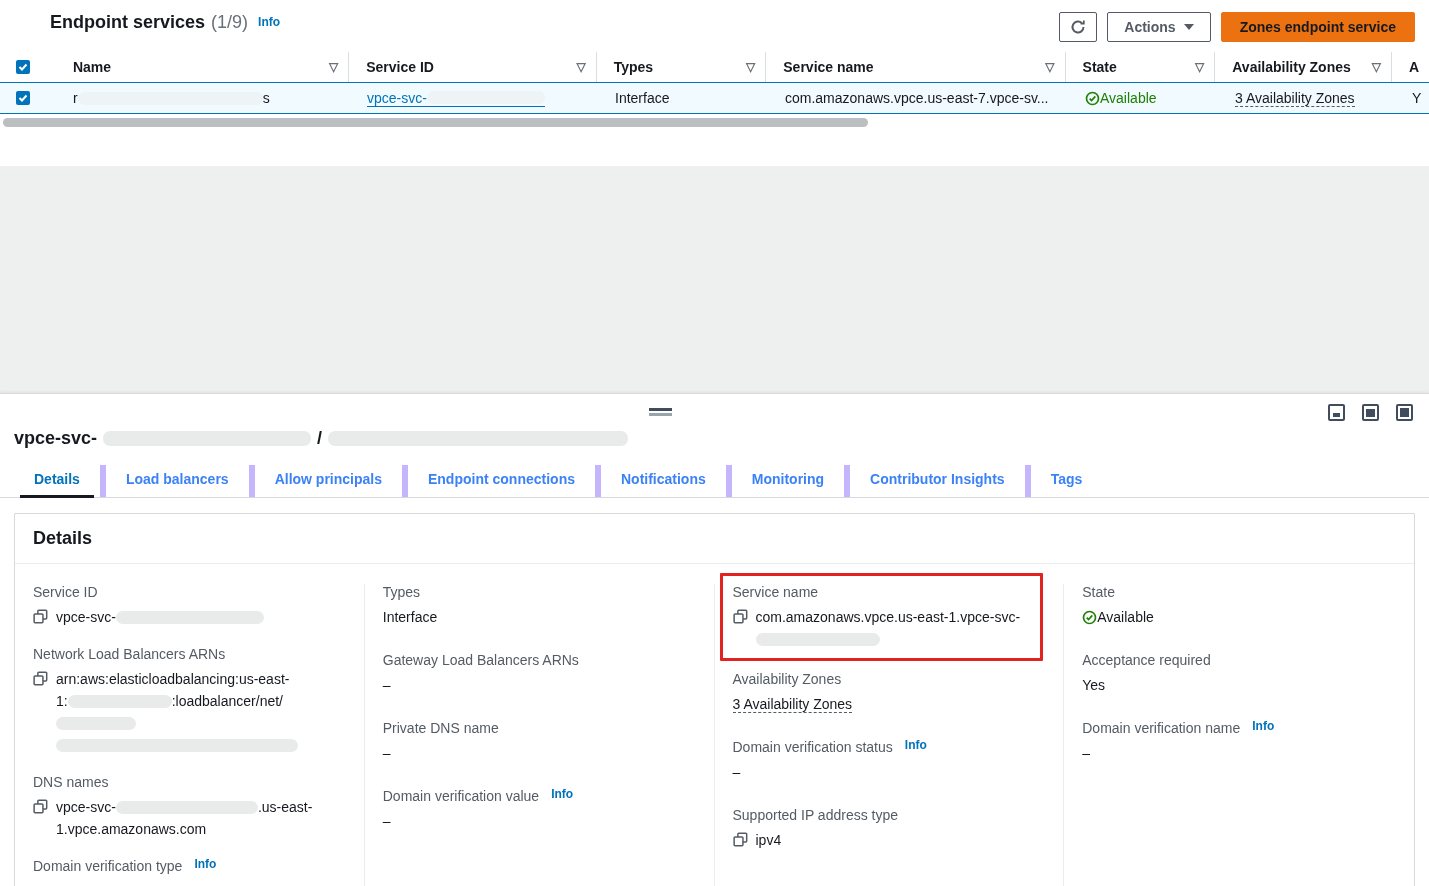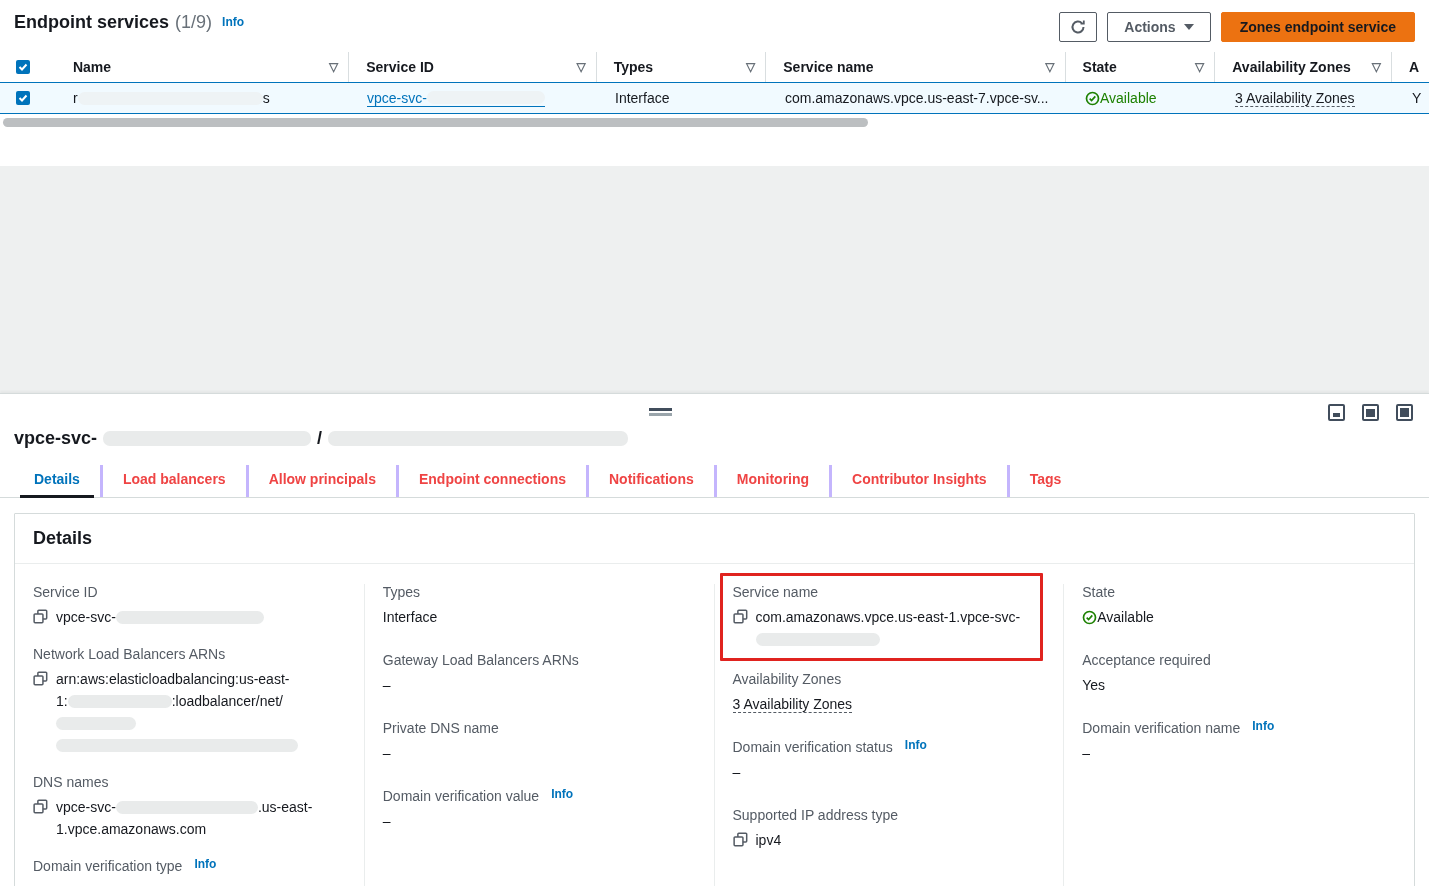--- a/index.html
+++ b/index.html
@@ -1,21 +1,21 @@
 <!DOCTYPE html>
 <html><head>
 <meta charset="utf-8">
 <style>
   * { margin:0; padding:0; box-sizing:border-box; }
   html,body { width:1429px; height:886px; font-family:"Liberation Sans", sans-serif; background:#fff; color:#16191f; overflow:hidden; }
 
   
   .top-section { position:relative; width:1429px; height:393px; background:#fff; }
   .page-header { display:flex; align-items:flex-start; justify-content:space-between; padding:12px 14px 0 14px; }
-  .title-wrap { display:flex; align-items:baseline; gap:6px; }
+  .title-wrap { display:flex; align-items:baseline; gap:6px;margin-left:36px; }
   .page-title { font-size:18px; font-weight:700; }
   .page-count { font-size:18px; font-weight:400; color:#687078; }
   .info-link { font-size:12px; font-weight:700; color:#0073bb; cursor:pointer; position:relative; top:-2px; margin-left:4px; }
   .header-actions { display:flex; gap:10px; align-items:center;padding-left:48px; }
   .btn { height:30px; border:1px solid #545b64; background:#fff; color:#545b64; font-weight:700; font-size:14px; border-radius:2px; display:flex; align-items:center; justify-content:center; cursor:pointer; font-family:"Liberation Sans",sans-serif; }
   .btn-icon { width:38px; }
   .btn-actions { padding:0 16px; gap:8px; }
   .caret-down { width:0; height:0; border-left:5px solid transparent; border-right:5px solid transparent; border-top:6px solid #545b64; display:inline-block; }
   .btn-primary { background:#ec7211; border:1px solid #ec7211; color:#16191f; padding:0 18px; }
 
@@ -65,21 +65,21 @@
   .psize { width:17px; height:17px; border:2px solid #414d5c; border-radius:2px; position:relative; cursor:pointer; }
   .psize .fill { position:absolute; background:#414d5c; left:2px; right:2px; bottom:2px; }
   .psize.small .fill { height:4px; left:3px; right:3px; }
   .psize.med .fill { height:8px; }
   .psize.full .fill { top:2px; }
 
   .panel-title { margin:34px 14px 0 14px; font-size:18px; font-weight:700; display:flex; align-items:center; gap:6px; }
   .panel-title .redact { height:15px; }
 
   .tabs { display:flex; margin-top:16px; border-bottom:1px solid #d5dbdb; padding-left:14px; }
-  .tab { font-size:14px; font-weight:700; color:#ef4444; padding:6px 20px 10px 20px; cursor:pointer; position:relative; border-left:3px solid #c4b5fd; }
+  .tab { font-size:14px; font-weight:700; color:#3b82f6; padding:6px 20px 10px 20px; cursor:pointer; position:relative; border-left:6px solid #c4b5fd; }
   .tab:first-child { border-left:none; }
   .tab.active { color:#0073bb; }
   .tab.active::after { content:""; position:absolute; left:6px; right:6px; bottom:-1px; height:3px; background:#16191f; }
 
   
   .card { margin:15px 14px 0 14px; border:1px solid #d5dbdb; background:#fff; border-radius:1px; }
   .card-header { padding:14px 18px; border-bottom:1px solid #eaeded; }
   .card-header h2 { font-size:18px; font-weight:700; }
   .card-body { display:flex; padding:20px 0 14px 0; min-height:300px; }
   .col { width:25%; padding:0 20px 0 18px; border-right:1px solid #eaeded; }

